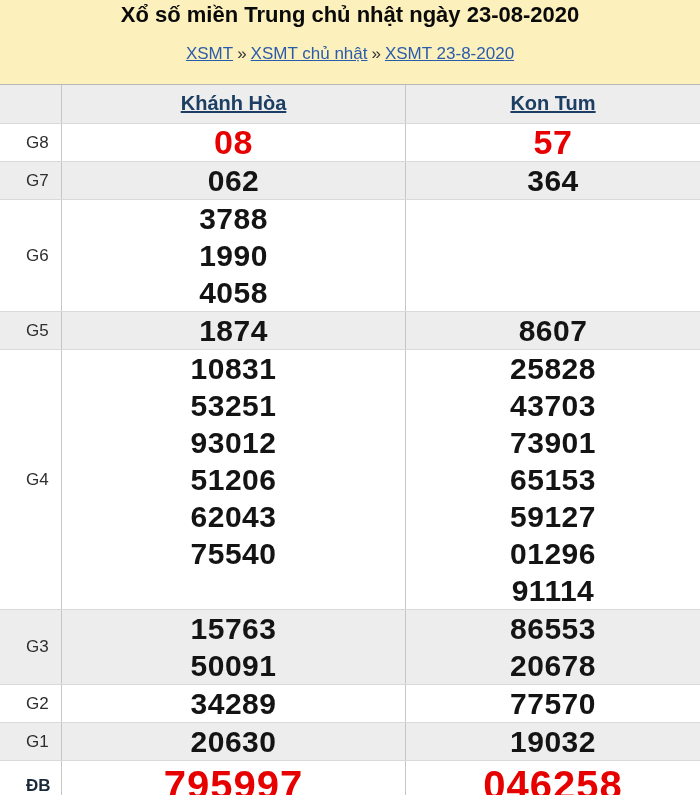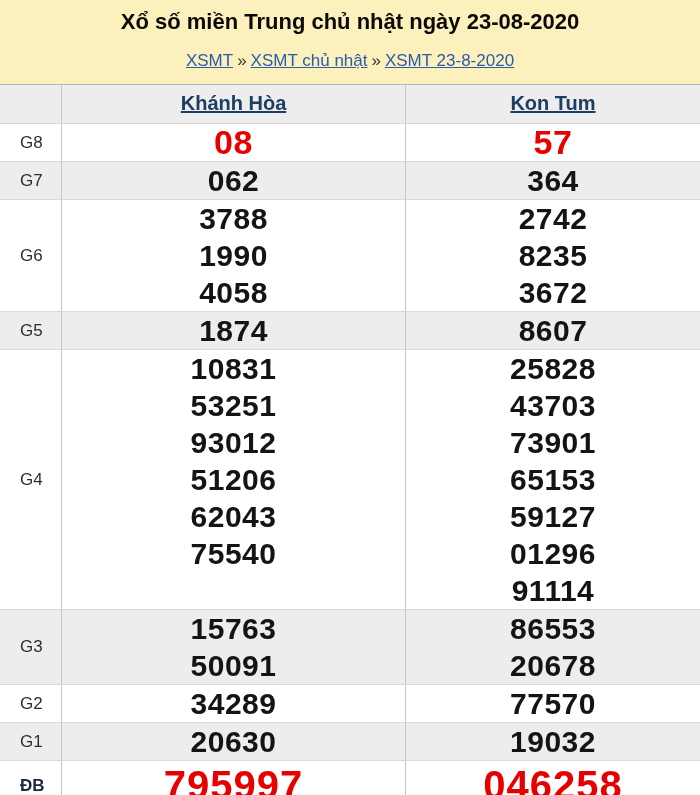--- a/index.html
+++ b/index.html
@@ -21,21 +21,21 @@
     background:#FFFFFF;
     font-family:"Liberation Sans","DejaVu Sans",sans-serif;
   }
   .page{width:700px;height:795px;overflow:hidden;}
 
   
   .top-header{
     height:84px;
     background:var(--header-bg);
     text-align:center;
-    padding-top:9px;
+    padding-top:2px;
   }
   .page-title{
     font-size:22px;
     font-weight:bold;
     color:#0A0A0A;
     line-height:26px;
   }
   .breadcrumb{
     margin-top:15px;
     font-size:17px;
@@ -59,21 +59,21 @@
     grid-template-columns:62px 344px 294px;
     border-bottom:1px solid var(--border);
     background:#FFFFFF;
   }
   .row.stripe{background:var(--stripe-bg);}
   .cell{min-height:37px;}
   .label-cell{
     border-right:1px solid var(--border-strong);
     display:flex;
     align-items:center;
-    padding-left:20px;
+    padding-left:26px;
     font-size:17px;
     color:var(--label-gray);
   }
   .value-cell{
     text-align:center;
   }
   .value-cell.first{border-right:1px solid var(--border-strong);}
   .head-cell{
     text-align:center;
     line-height:37px;
@@ -146,25 +146,20 @@
             <div class="num">364</div>
           </div>
         </div>
         <div class="row">
           <div class="cell label-cell">G6</div>
           <div class="cell value-cell first">
             <div class="num">3788</div>
             <div class="num">1990</div>
             <div class="num">4058</div>
           </div>
-          <div class="cell value-cell">
-            <div class="num">2742</div>
-            <div class="num">8235</div>
-            <div class="num">3672</div>
-          </div>
         </div>
         <div class="row stripe">
           <div class="cell label-cell">G5</div>
           <div class="cell value-cell first">
             <div class="num">1874</div>
           </div>
           <div class="cell value-cell">
             <div class="num">8607</div>
           </div>
         </div>

